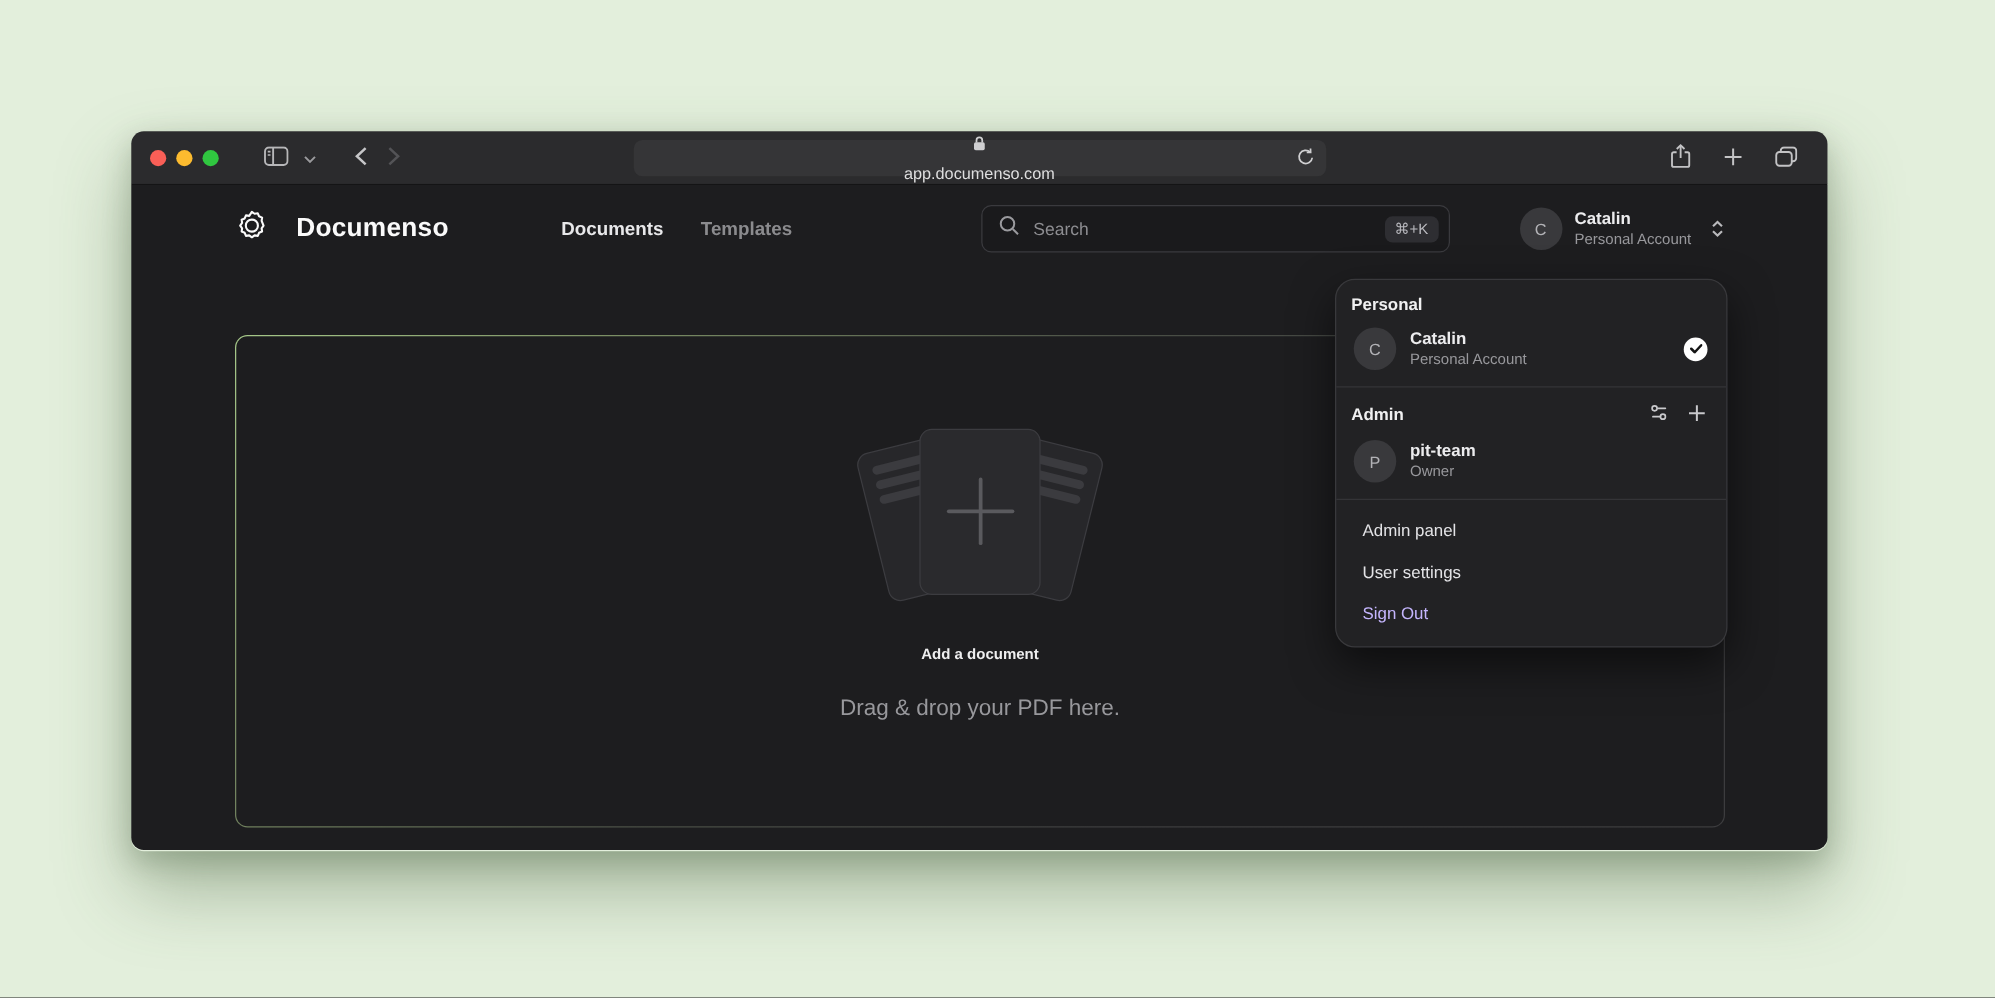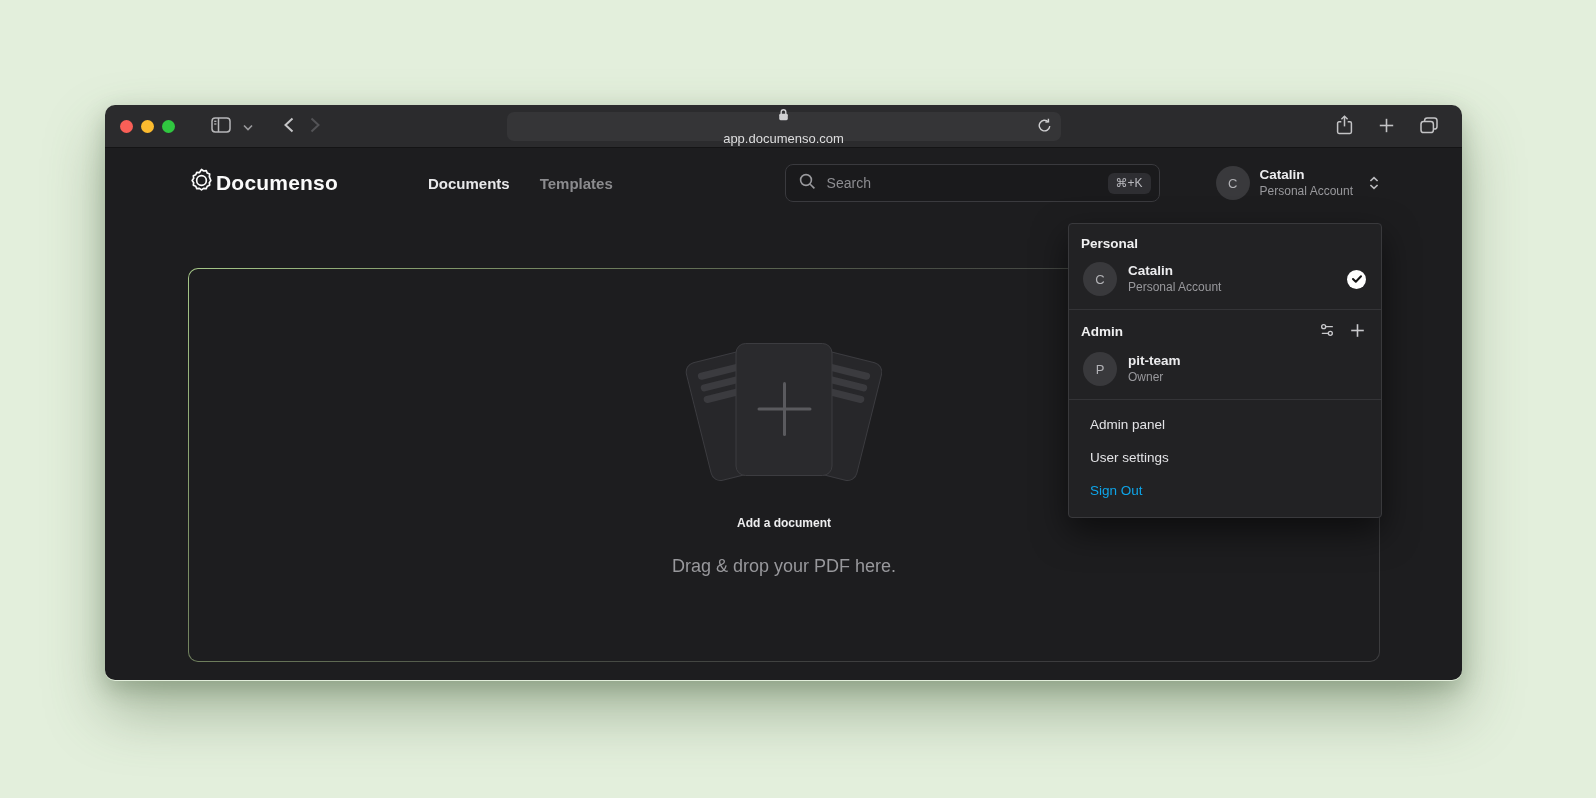--- a/index.html
+++ b/index.html
@@ -36,21 +36,21 @@
   .urlbar .reload { position:absolute; right:6px; top:0; height:29px; display:flex; align-items:center; background:none; border:none; cursor:pointer; padding:0 4px; }
   .tb-right { position:absolute; right:16px; top:0; height:43px; display:flex; align-items:center; gap:10px; }
 
   
   .content {
     position:relative; height:532px; background:#1d1d1f;
     border-radius:0 0 10px 10px; overflow:hidden;
   }
 
   .app-header { display:flex; align-items:center; height:70px; padding:0 82px 0 83px; }
-  .brand { display:flex; align-items:center; gap:1px; color:#fafafa; font-size:21px; font-weight:700; letter-spacing:.2px; cursor:pointer; }
+  .brand { display:flex; align-items:center; gap:22px; color:#fafafa; font-size:21px; font-weight:700; letter-spacing:.2px; cursor:pointer; }
   .nav { display:flex; gap:30px; margin-left:46px; font-size:15px; font-weight:600; }
   .nav a { text-decoration:none; cursor:pointer; }
   .nav .active { color:#e8e8ea;margin-left:44px; }
   .nav .inactive { color:#8b8b8e; }
 
   .search {
     margin-left:auto; width:375px; height:38px;
     border:1px solid #3a3a3e; background:#1a1a1c; border-radius:8px;
     display:flex; align-items:center; gap:9px; padding:0 8px 0 13px;
   }
@@ -95,39 +95,39 @@
   .plus-glyph { position:relative; width:54px; height:54px; }
   .plus-glyph::before, .plus-glyph::after { content:""; position:absolute; background:#5a5a5e; border-radius:2px; }
   .plus-glyph::before { left:0; top:50%; width:100%; height:3px; transform:translateY(-50%); }
   .plus-glyph::after  { top:0; left:50%; height:100%; width:3px; transform:translateX(-50%); }
   .dz-title { margin:0 0 10px; font-size:12px; font-weight:700; color:#eeeeef; }
   .dz-sub { margin:16px; font-size:18px; color:#98989c; }
 
   
   .dropdown {
     position:absolute; right:80px; top:75px; width:314px; z-index:20;
-    background:#222224; border:1px solid #39393c; border-radius:4px;
+    background:#222224; border:1px solid #39393c; border-radius:16px;
     box-shadow:0 14px 34px rgba(0,0,0,.55); font-size:13.5px; color:#e4e4e6;
   }
   .sec-label { padding:12px 12px 5px; font-weight:700; font-size:13.5px; color:#f0f0f1; }
   .menu-row { display:flex; align-items:center; gap:11px; padding:6px 15px 13px 14px; cursor:pointer; }
   .row-name { font-size:13.5px; font-weight:700; color:#ececee; line-height:1.3; }
   .row-sub  { font-size:12px; color:#98989c; line-height:1.3; }
   .check {
     margin-left:auto; width:19px; height:19px; border-radius:50%; background:#ffffff;
     display:flex; align-items:center; justify-content:center; flex:none;
   }
   .divider { height:1px; background:#343437; }
   .teams-head { display:flex; align-items:center; padding:12px 16px 5px 12px; }
   .teams-head .label { font-weight:700; font-size:13.5px; color:#f0f0f1; }
   .teams-icons { margin-left:auto; display:flex; align-items:center; gap:15px; }
   .icon-btn { background:none; border:none; padding:0; display:flex; align-items:center; cursor:pointer; }
   .menu-list { padding:8px 0 10px; }
   .menu-item { padding:9px 12px 9px 21px; color:#e3e3e6; cursor:pointer; }
-  .menu-item.danger { color:#0ea5e9; }
+  .menu-item.danger { color:#c4b5fd; }
 </style>
 </head>
 <body>
 
 <div class="window">
 
   <div class="toolbar">
     <div class="traffic">
       <span class="dot" style="background:#f95f57"></span>
       <span class="dot" style="background:#fcbb2f"></span>

